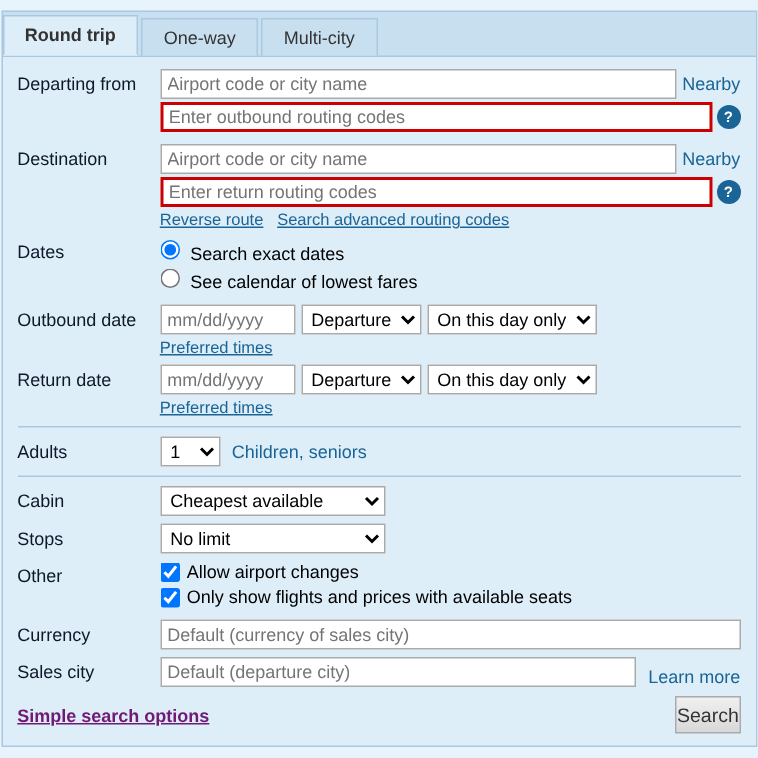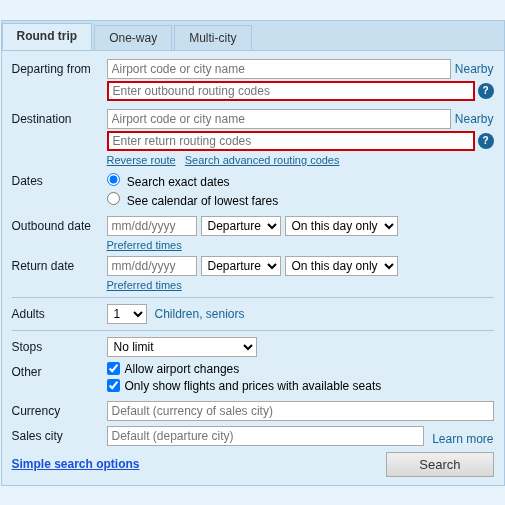--- a/index.html
+++ b/index.html
@@ -194,30 +194,30 @@
     .currency-input, .salescity-input {
       width: 240px;
     }
     .bottom-row {
       display: flex;
       align-items: center;
       justify-content: space-between;
       margin-top: 6px;
     }
     .simple-link {
-      color: #1d4ed8;
+      color: #701a75;
       font-weight: bold;
       text-decoration: underline;
       cursor: pointer;
       font-size: 12px;
     }
     .search-btn {
       background: linear-gradient(to bottom, #f0f0f0, #d8d8d8);
       border: 1px solid #aaa;
-      padding: 4px 32px;
+      padding: 4px 0;
       font-size: 13px;
       cursor: pointer;
       color: #333;
       text-align: right;
     }
     .salescity-row {
       display: flex;
       align-items: flex-end;
       gap: 4px;
     }
@@ -333,20 +333,32 @@
           <select class="adults-select">
             <option>1</option><option>2</option><option>3</option><option>4</option>
           </select>
           <a class="nearby-link">Children, seniors</a>
         </div>
       </div>
     </div>
 
     <hr class="divider">
 
+    <div class="form-row cabin-row">
+      <div class="label-col">Cabin</div>
+      <div class="field-col">
+        <select class="cabin-select">
+          <option>Cheapest available</option>
+          <option>Economy</option>
+          <option>Premium Economy</option>
+          <option>Business</option>
+          <option>First</option>
+        </select>
+      </div>
+    </div>
 
     <div class="form-row stops-row">
       <div class="label-col">Stops</div>
       <div class="field-col">
         <select class="stops-select">
           <option>No limit</option>
           <option>Nonstop</option>
           <option>1 stop</option>
           <option>2 stops</option>
         </select>

